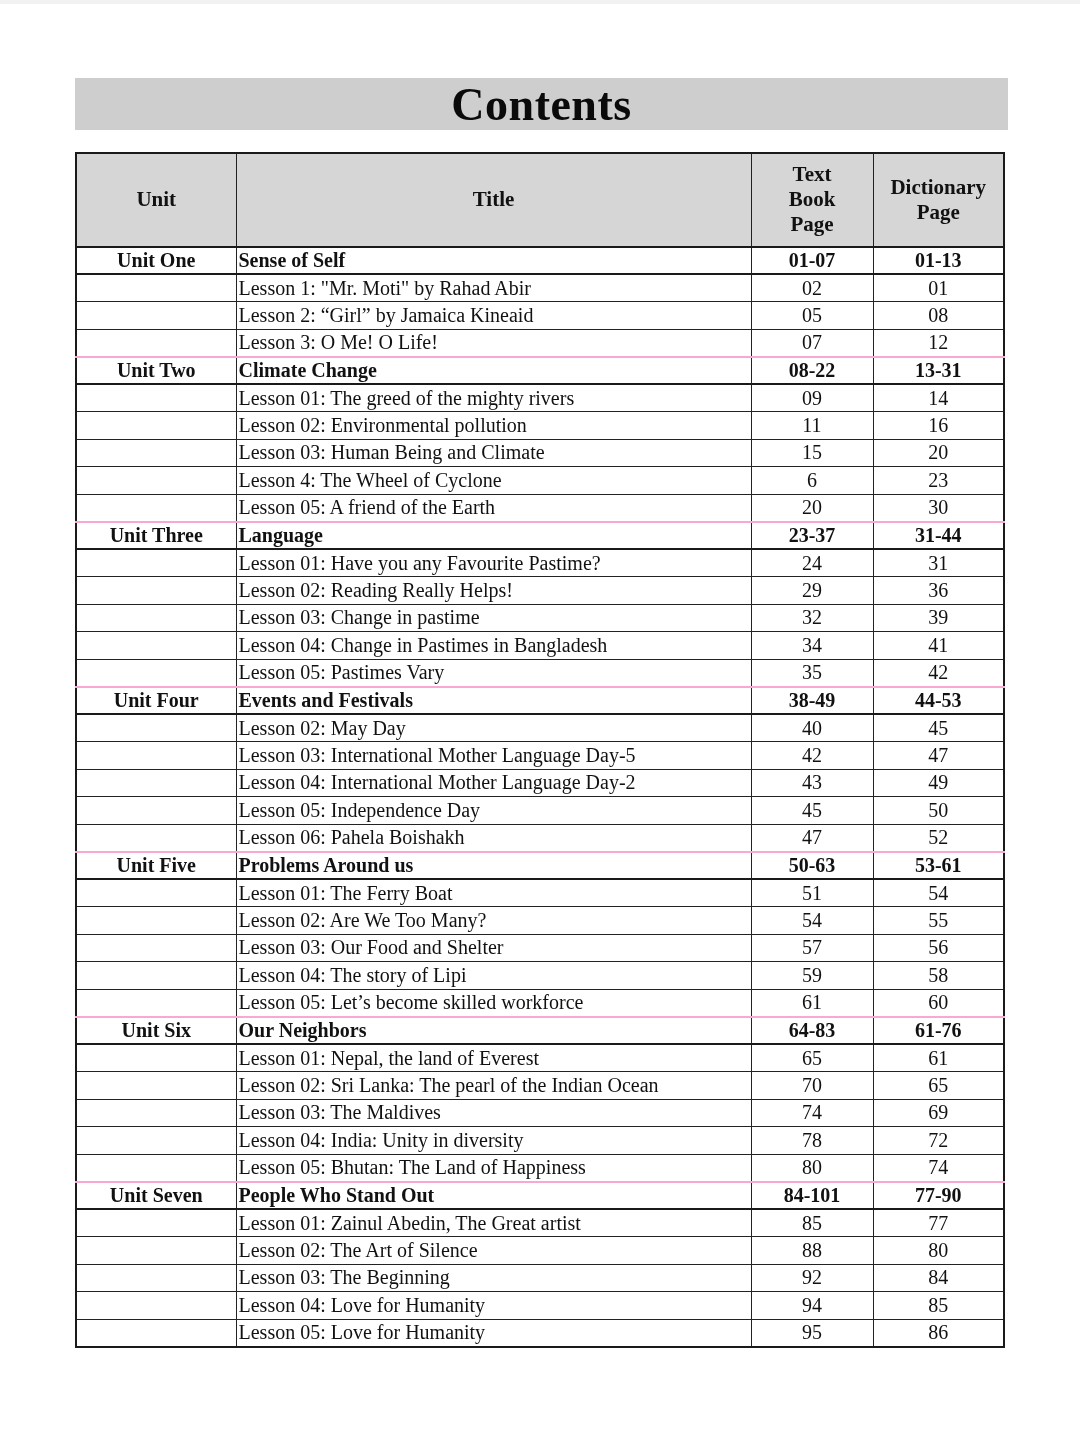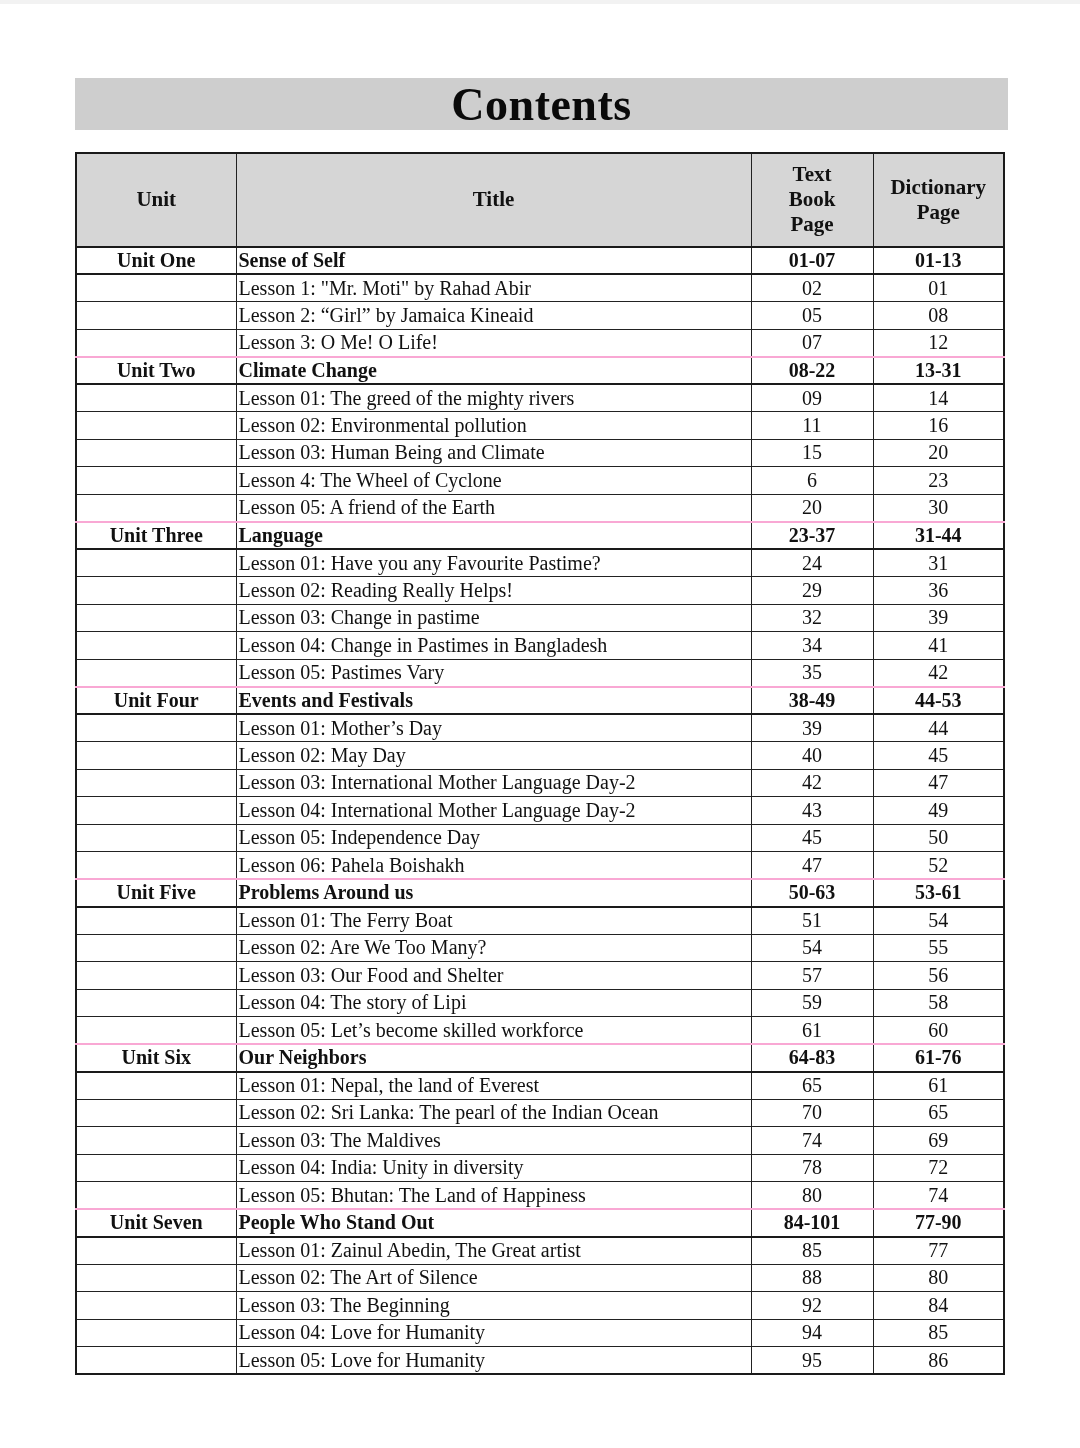--- a/index.html
+++ b/index.html
@@ -192,33 +192,27 @@
     <td class="cell-num">42</td>
   </tr>
       <tr class="unit-row">
     <td class="cell-unit">Unit Four</td>
     <td class="cell-title">Events and Festivals</td>
     <td class="cell-num">38-49</td>
     <td class="cell-num">44-53</td>
   </tr>
       <tr>
     <td class="cell-unit"></td>
-    <td class="cell-title">Lesson 01: Mother’s Day</td>
-    <td class="cell-num">39</td>
-    <td class="cell-num">44</td>
-  </tr>
-      <tr>
-    <td class="cell-unit"></td>
     <td class="cell-title">Lesson 02: May Day</td>
     <td class="cell-num">40</td>
     <td class="cell-num">45</td>
   </tr>
       <tr>
     <td class="cell-unit"></td>
-    <td class="cell-title">Lesson 03: International Mother Language Day-2</td>
+    <td class="cell-title">Lesson 03: International Mother Language Day-5</td>
     <td class="cell-num">42</td>
     <td class="cell-num">47</td>
   </tr>
       <tr>
     <td class="cell-unit"></td>
     <td class="cell-title">Lesson 04: International Mother Language Day-2</td>
     <td class="cell-num">43</td>
     <td class="cell-num">49</td>
   </tr>
       <tr>

